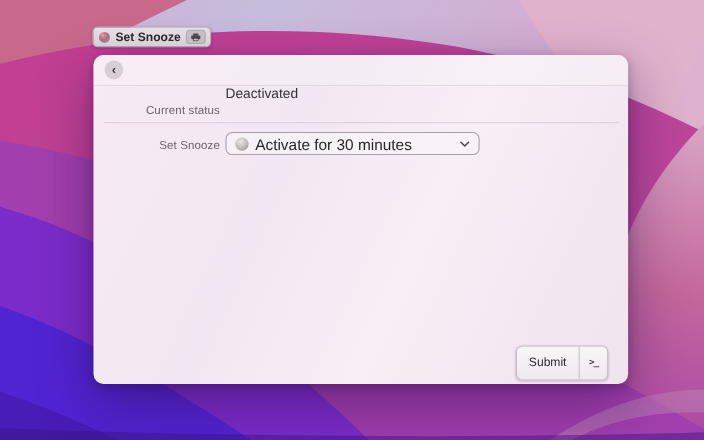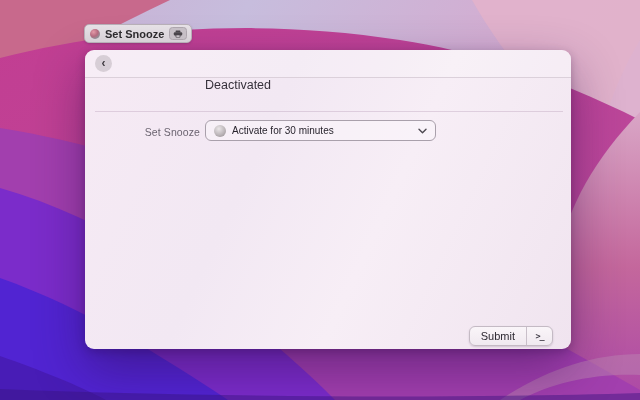--- a/index.html
+++ b/index.html
@@ -64,25 +64,25 @@
   .dropdown{
     position:absolute;left:120px;top:70px;width:231px;height:21px;box-sizing:border-box;
     border:1px solid #a9a0ab;border-radius:6px;
     background:rgba(252,248,252,.5);
     display:flex;align-items:center;gap:6px;padding:0 8px;cursor:default;
   }
   .clock-icon{
     width:12px;height:12px;border-radius:50%;flex:0 0 auto;
     background:radial-gradient(circle at 40% 32%,#eae6e8,#bab4b7 58%,#8e888c);
   }
-  .dropdown-value{font-size:10px;color:#29252e;white-space:nowrap;}
+  .dropdown-value{font-size:14px;color:#29252e;white-space:nowrap;}
   .chevron-wrap{margin-left:auto;display:flex;align-items:center;}
 
   .submit-group{
-    position:absolute;right:18px;bottom:3px;height:20px;box-sizing:border-box;
+    position:absolute;right:18px;bottom:3px;height:32px;box-sizing:border-box;
     display:flex;align-items:stretch;overflow:hidden;cursor:default;
     border:1px solid #c4bac4;border-radius:6px;
     background:linear-gradient(#faf5f9,#f0e9f0);
     box-shadow:0 1px 2px rgba(60,30,70,.18);
     padding:0;font-family:"Liberation Sans",sans-serif;
   }
   .submit-label{
     padding:0 11px;font-size:11px;font-weight:500;color:#2e2a33;
     display:flex;align-items:center;
   }
@@ -142,20 +142,21 @@
 </div>
 
 <div class="window">
 
   <div class="win-header">
     <button class="back-btn">
       <span>‹</span>
     </button>
   </div>
 
+  <span class="field-label label-status">Current status</span>
   <span class="value-status">Deactivated</span>
 
   <div class="row-divider"></div>
 
   <span class="field-label label-snooze">Set Snooze</span>
 
   <div class="dropdown">
     <span class="clock-icon"></span>
     <span class="dropdown-value">Activate for 30 minutes</span>
     <span class="chevron-wrap">

